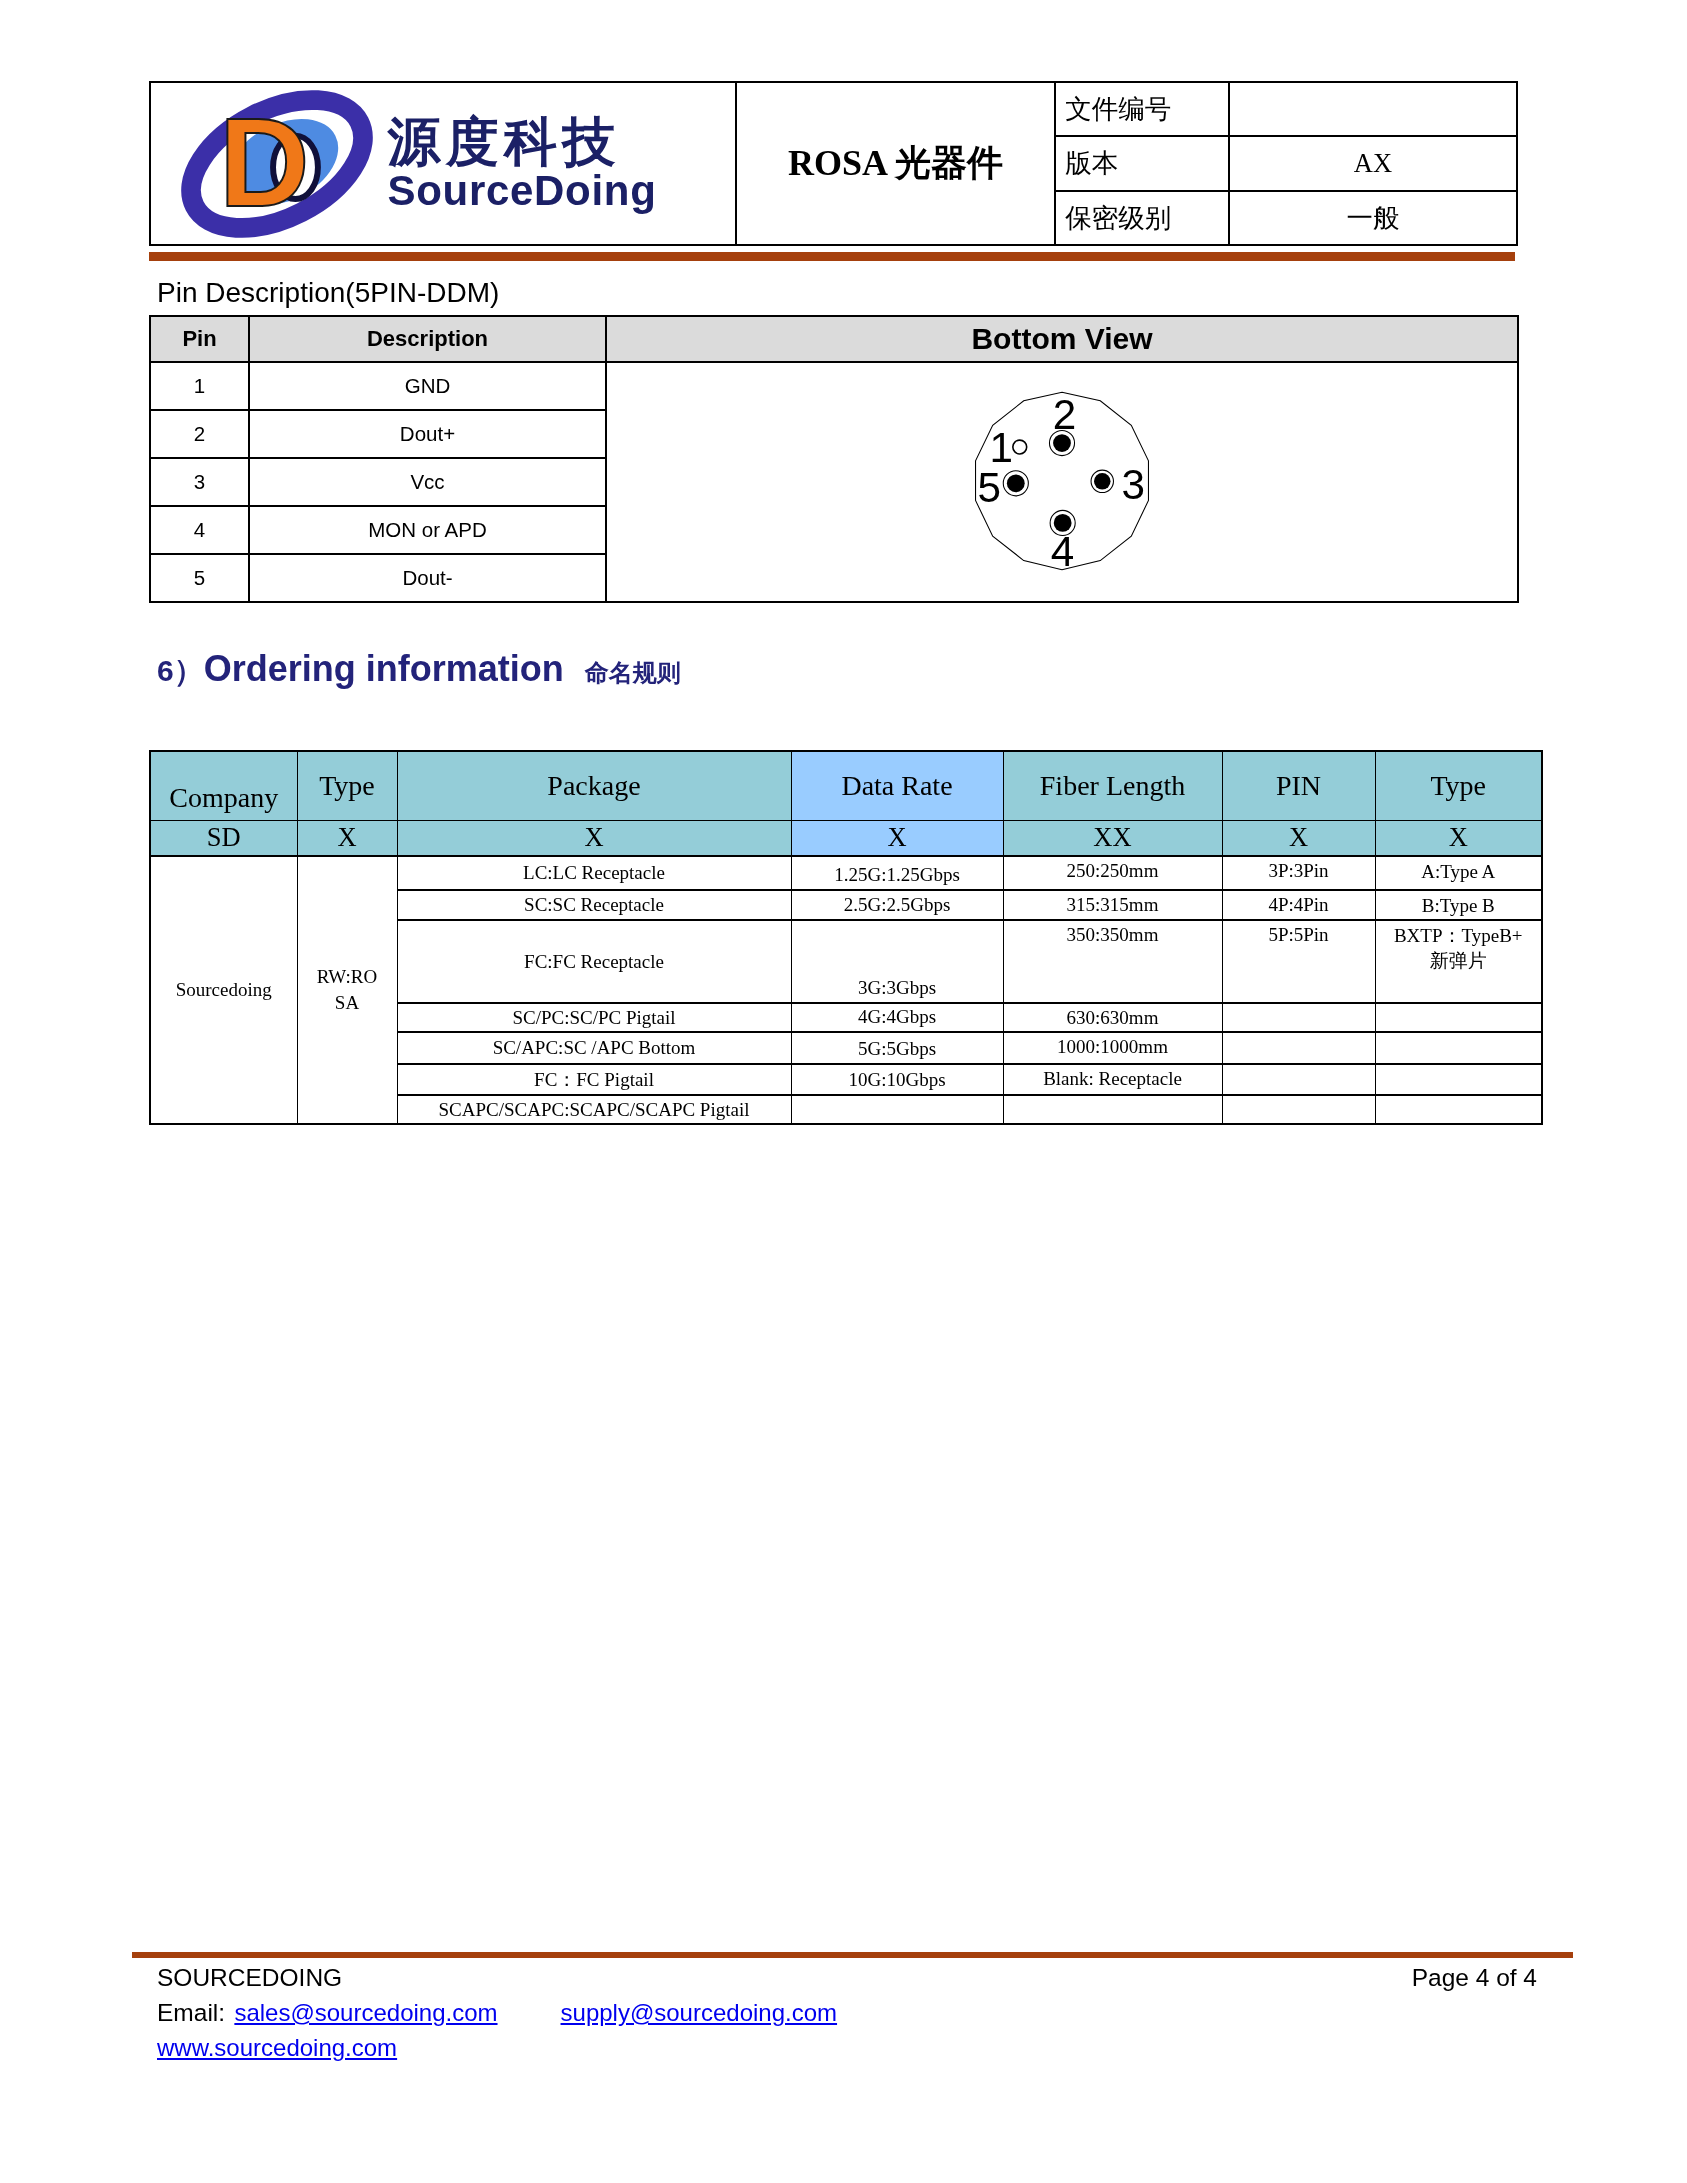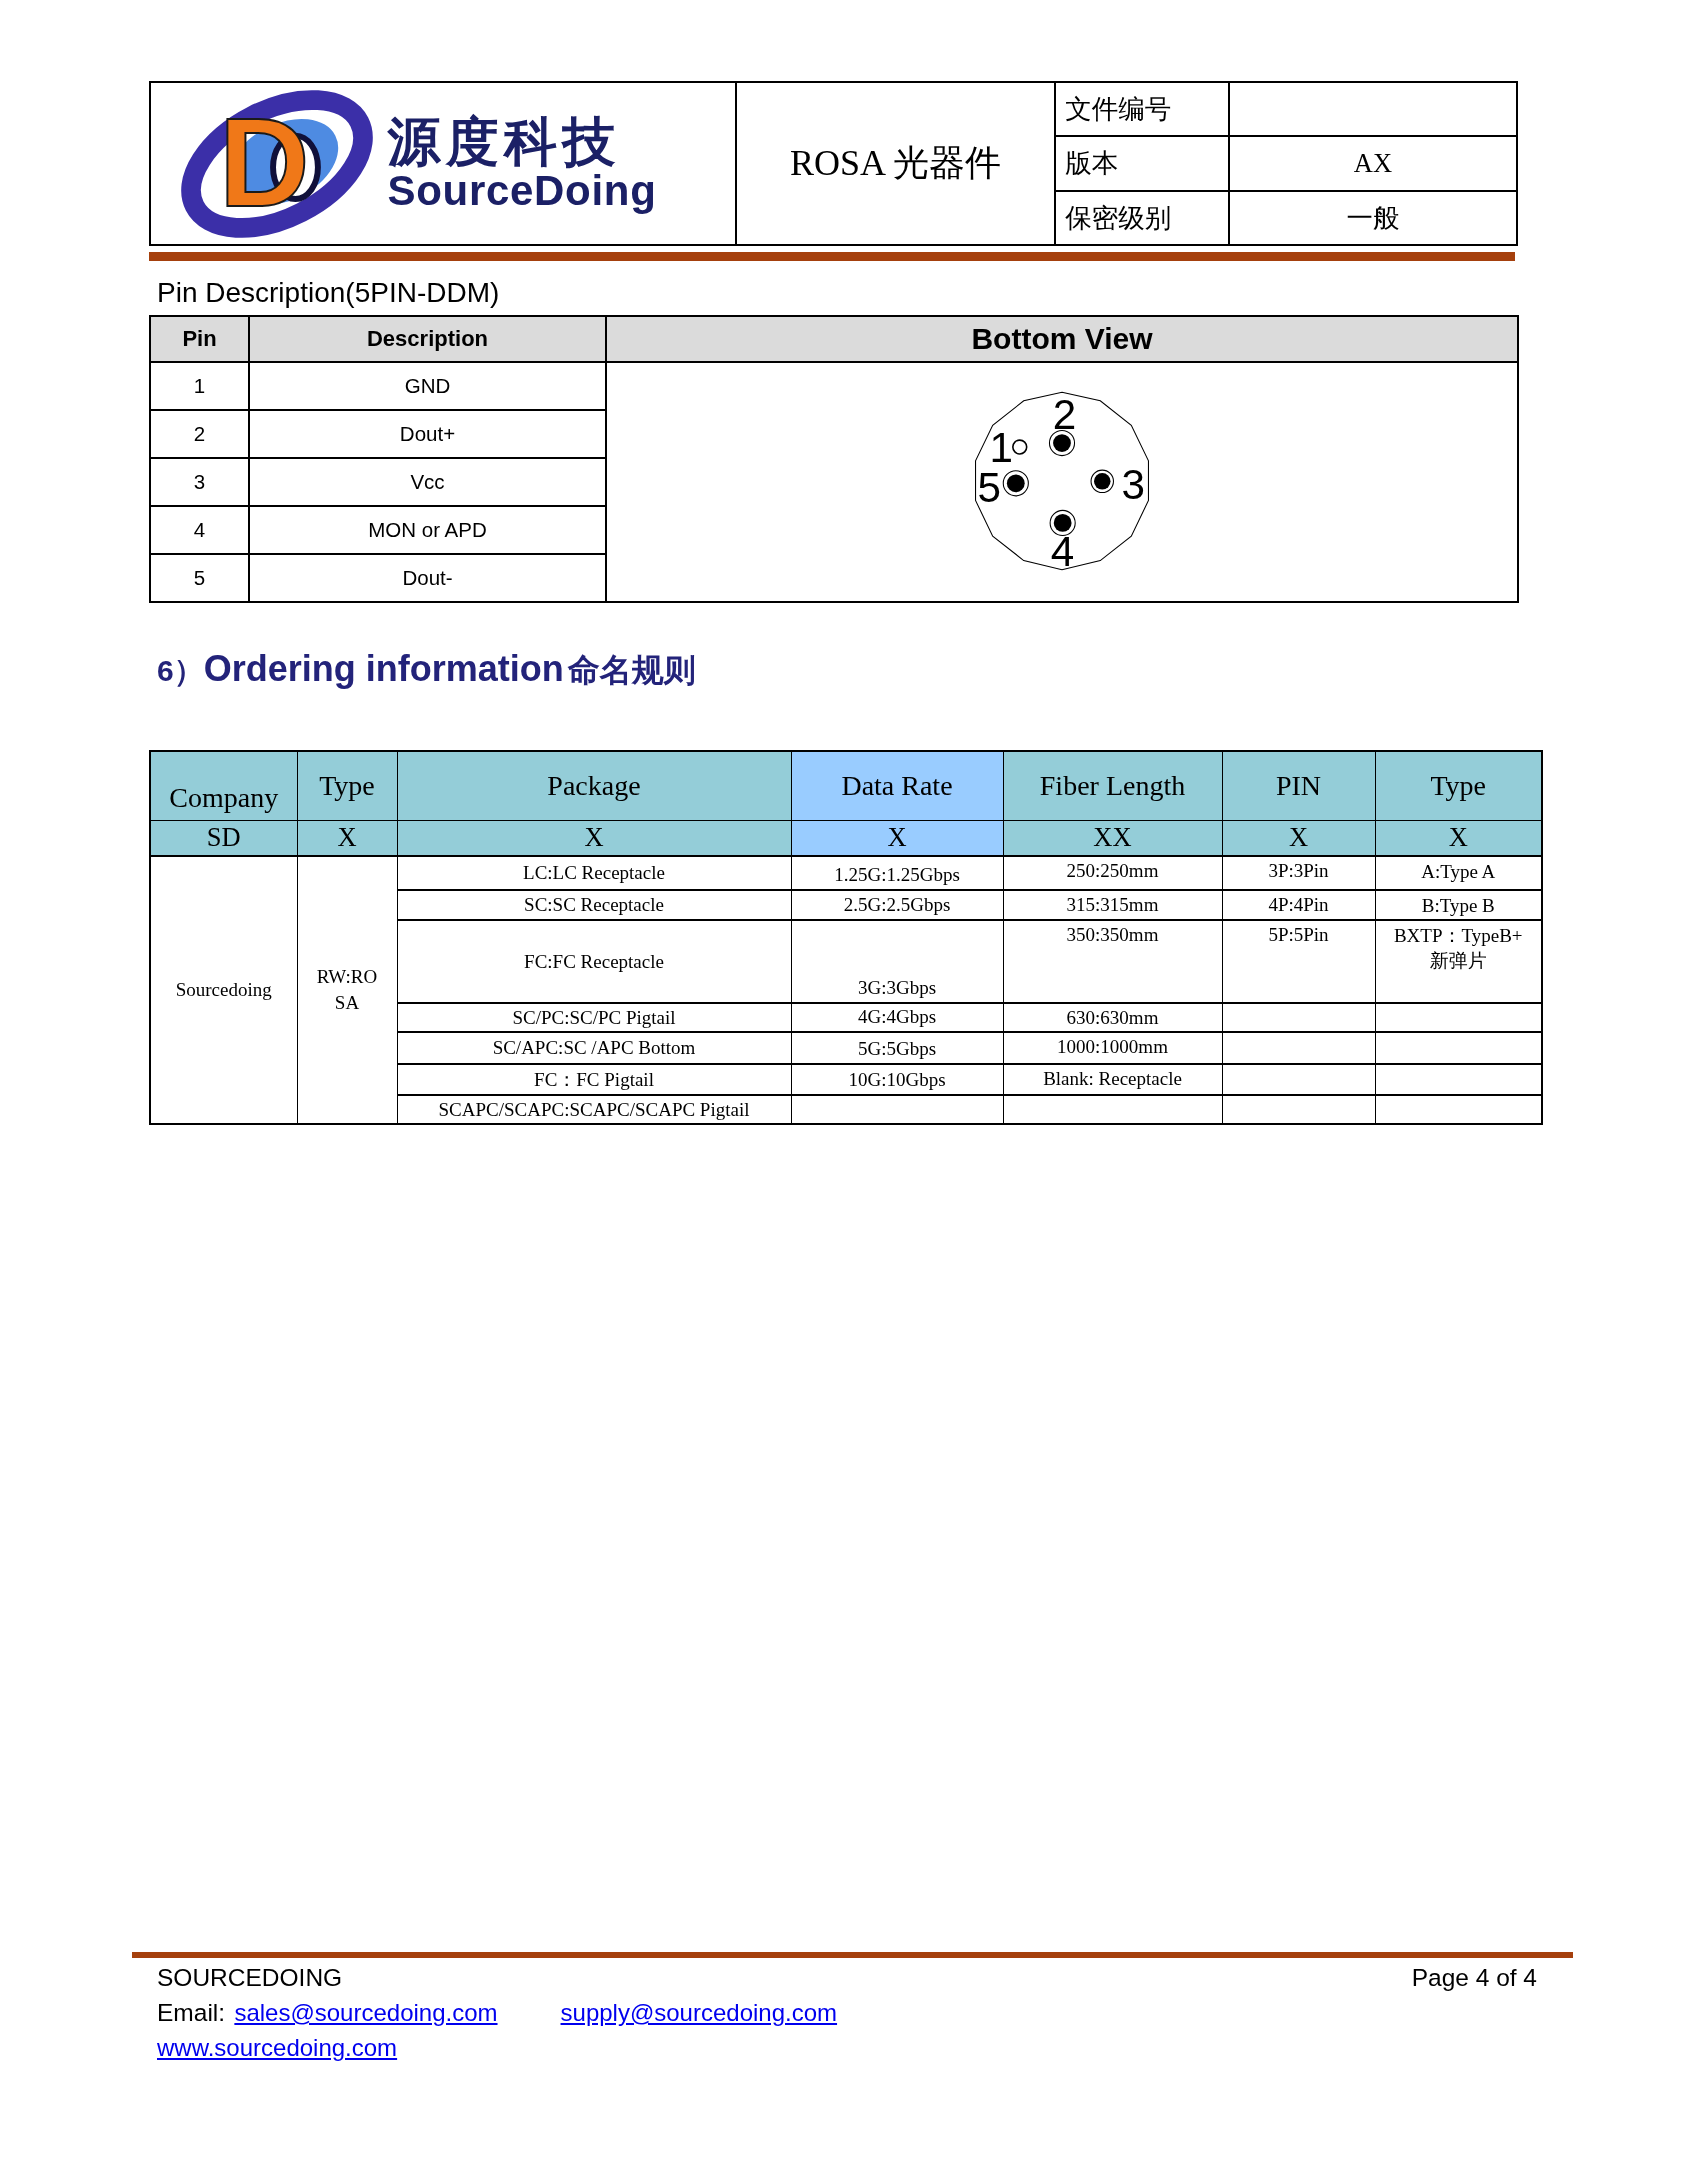--- a/index.html
+++ b/index.html
@@ -16,21 +16,21 @@
     border-collapse:collapse; table-layout:fixed;
   }
   table.hdr td { border:2px solid #000; }
   .logo-cell { width:586px; vertical-align:middle; padding-left:26.5px; }
   .logo-wrap { display:flex; align-items:center; }
   .logo-txt { display:flex; flex-direction:column; margin-left:12px; }
   .logo-cn { font-size:53px; font-weight:bold; color:#1B2066; letter-spacing:5.3px; line-height:1.05;
              font-family:"Liberation Serif", serif; }
   .logo-en { font-size:42px; font-weight:bold; color:#1B2066; line-height:1.0; letter-spacing:0.7px; }
   .rosa-cell { width:319px; text-align:center; vertical-align:middle;
-               font-family:"Liberation Serif", serif; font-weight:normal; font-size:36px; }
+               font-family:"Liberation Serif", serif; font-weight:bold; font-size:36px; }
   .meta-label { width:174px; font-family:"Liberation Serif", serif; font-size:26.5px;
                 padding-left:9.3px; vertical-align:middle;border-radius:23px; }
   .meta-value { width:288px; font-family:"Liberation Serif", serif; font-size:26.5px;
                 text-align:center; vertical-align:middle; }
 
   .rule { position:absolute; background:#A5400D; }
   .rule-top { left:149px; top:252px; width:1366px; height:8.6px; }
   .rule-bottom { left:132px; top:1952px; width:1441px; height:6px; }
 
   
@@ -43,21 +43,21 @@
   table.pin th { background:#DBDBDB; height:46px; font-size:22px; font-weight:bold; }
   table.pin th.bv { font-size:30px; }
   table.pin td { height:48px; font-size:20.5px; background:#fff; }
   td.bv-cell { vertical-align:middle; }
   .bv-flex { display:flex; justify-content:center; align-items:center; height:100%; }
 
   
   .ord-heading { position:absolute; left:157px; top:648px; display:flex; align-items:baseline; color:#23237A; }
   .ord-num { font-size:30px; font-weight:bold; }
   .ord-en  { font-size:36px; font-weight:bold; }
-  .ord-cn  { font-size:32px; margin-left:4px; font-family:"Liberation Serif", serif; font-weight:bold; }
+  .ord-cn  { font-size:24px; margin-left:21px; font-family:"Liberation Serif", serif; font-weight:bold; }
 
   table.ord {
     position:absolute; left:149px; top:750px; width:1392px;
     border-collapse:collapse; table-layout:fixed;
     font-family:"Liberation Serif", serif;
   }
   table.ord th, table.ord td { border:1.3px solid #000; text-align:center; }
   table.ord { border:2px solid #000; }
   table.ord th { background:#94CDD8; font-weight:normal; font-size:28px; vertical-align:middle; }
   table.ord th.rate, table.ord td.rate-code { background:#99CCFF; }

